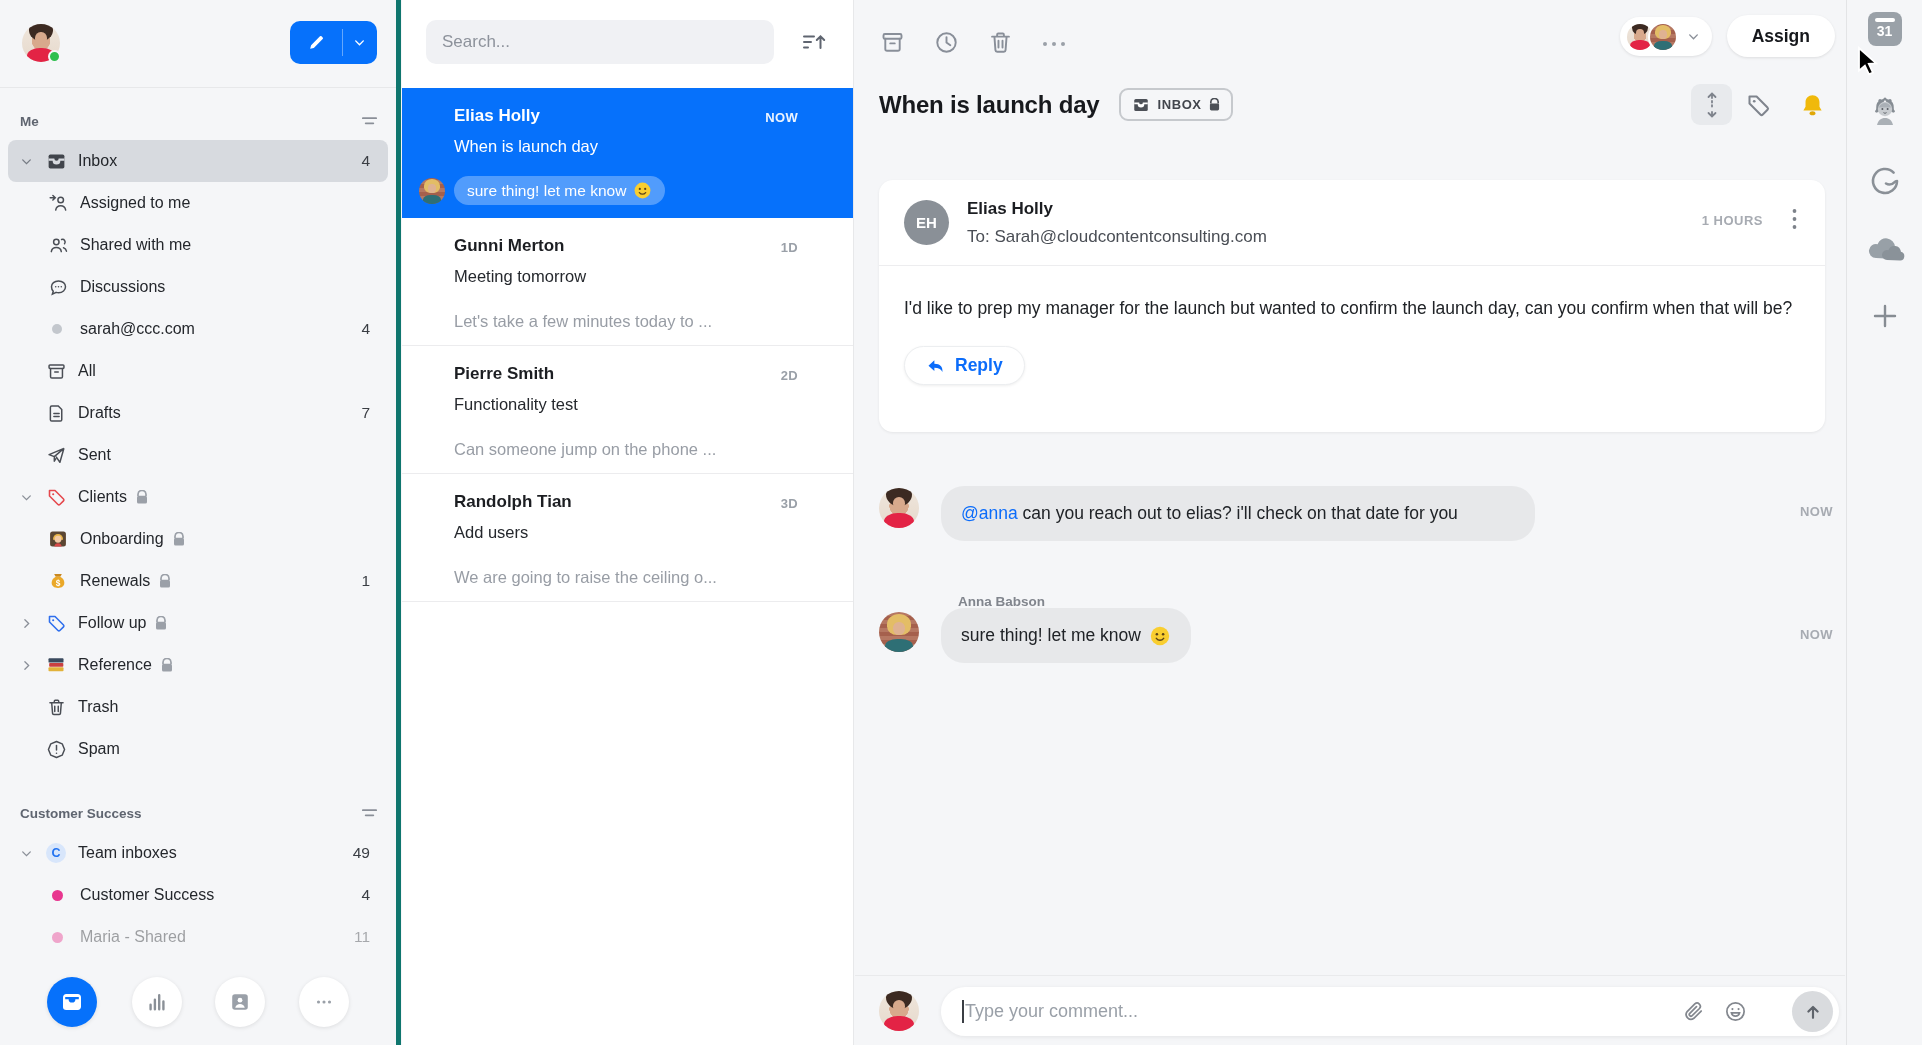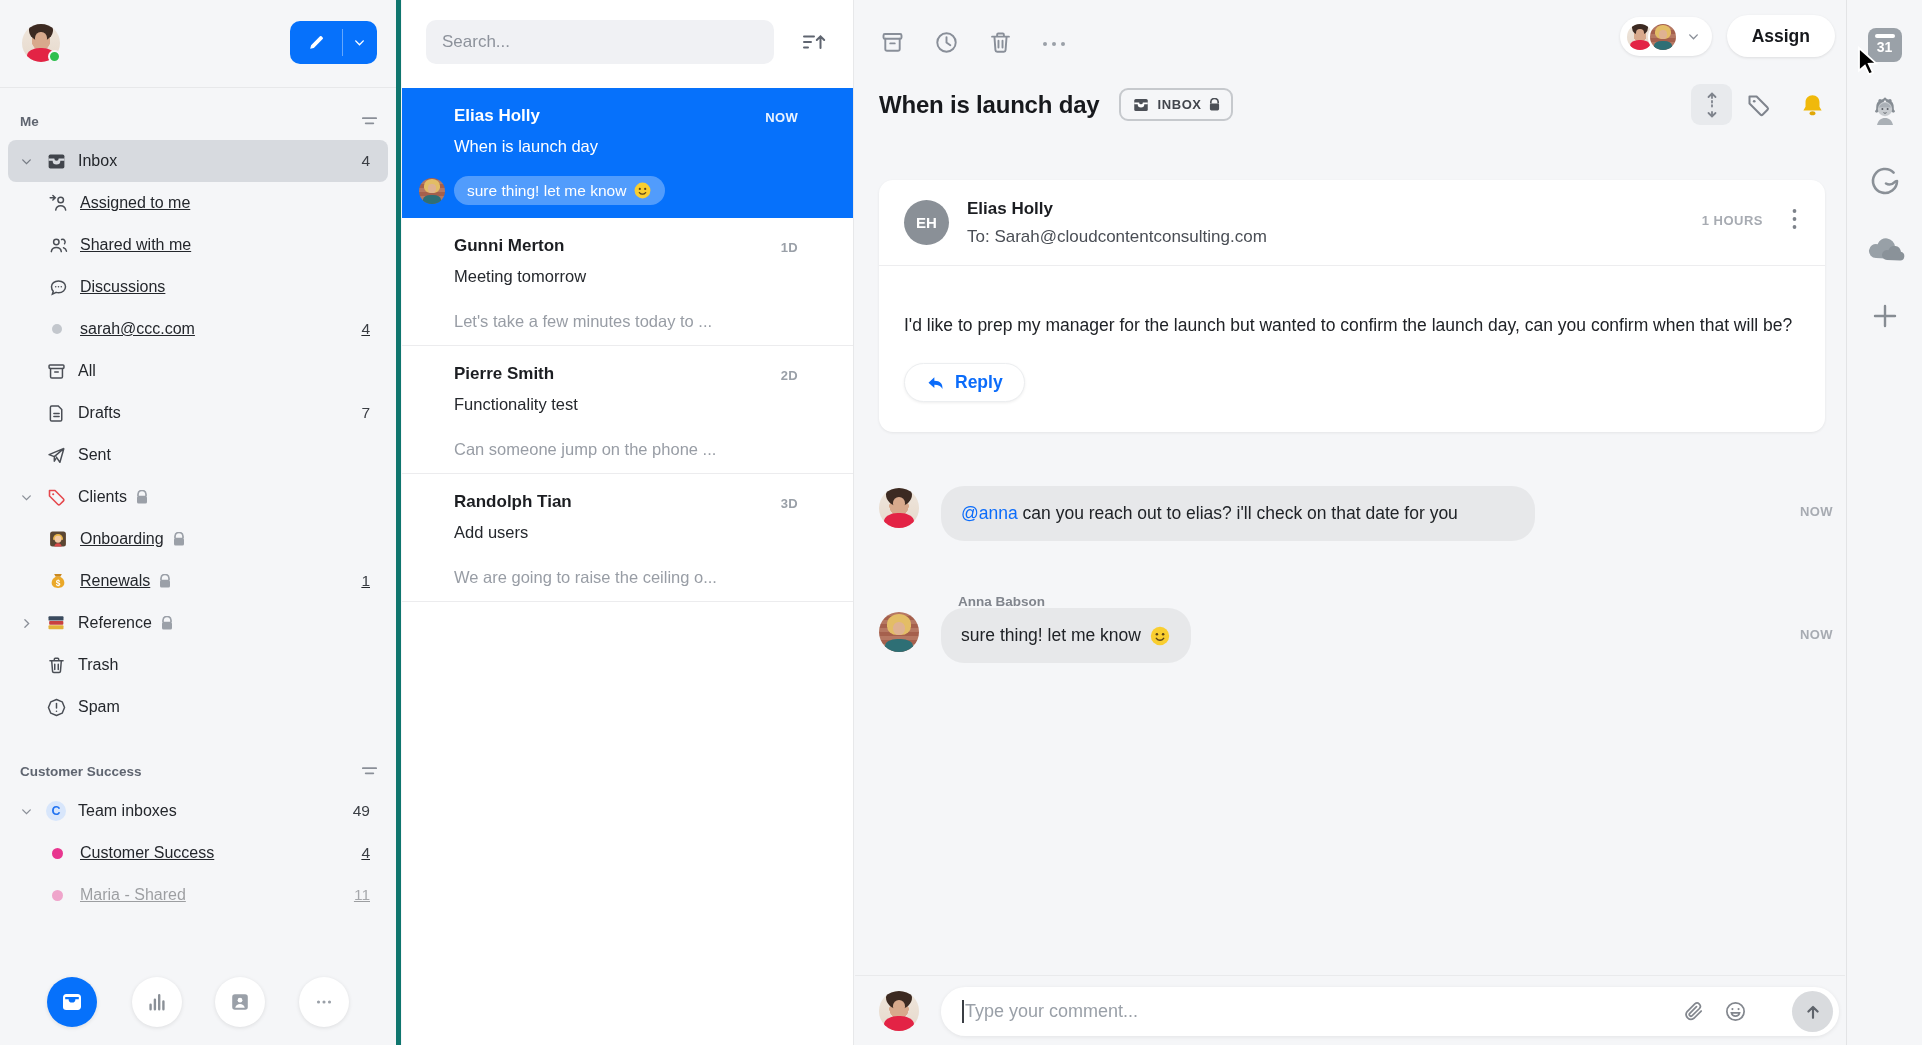--- a/index.html
+++ b/index.html
@@ -26,21 +26,21 @@
   .compose .sep { width:1px; height:27px; background:rgba(255,255,255,.38); }
   .compose .chev { width:33px; display:flex; justify-content:center; }
 
   .sb-scroll { position:absolute; top:88px; left:0; right:0; bottom:84px; overflow:hidden; }
   .sb-header { display:flex; align-items:center; height:30px; margin:18px 18px 4px 20px; font-size:13.5px; font-weight:bold; color:#5f6570; }
   .sb-header .sp { flex:1; }
   .sb-row { display:flex; align-items:center; height:42px; margin:0 8px; padding:0 18px 0 12px; border-radius:8px; font-size:16px; color:#24272c; cursor:pointer; }
   .sb-row.sel { background:#d7dadf; }
   .sb-row .chevslot { width:26px; display:flex; align-items:center; }
   .sb-row .icslot { width:32px; display:flex; align-items:center; }
-  .sb-row.ind { padding-left:40px;text-decoration:underline; }
+  .sb-row.ind { padding-left:40px; }
   .sb-row .lbl { white-space:nowrap; }
   .sb-row .lock { margin-left:9px; display:flex; }
   .sb-row .cnt { margin-left:auto; font-size:15.5px; color:#3a3e44; }
   .sb-row.faded { opacity:.42; }
   .cbadge { width:20px; height:20px; border-radius:50%; background:#d8e6fb; color:#2273f1; font-size:12.5px; font-weight:bold; display:flex; align-items:center; justify-content:center; }
   .pinkdot { width:11px; height:11px; border-radius:50%; background:#e8368f; margin-left:4px; }
   .graydot { width:10px; height:10px; border-radius:50%; background:#c3c7cd; margin-left:4px; }
 
   .dock { position:absolute; bottom:0; left:0; width:400px; height:84px; }
   .dock-btn { position:absolute; top:16px; width:50px; height:50px; border-radius:50%; background:#fff; box-shadow:0 1px 4px rgba(0,0,0,.10); display:flex; align-items:center; justify-content:center; cursor:pointer; }
@@ -79,21 +79,21 @@
   .hd-ic { position:absolute; top:92px; cursor:pointer; }
 
   .card { position:absolute; left:24px; top:180px; width:946px; height:252px; background:#fff; border-radius:14px; box-shadow:0 1px 3px rgba(0,0,0,.07); }
   .card-hd { position:relative; height:86px; border-bottom:1px solid #ededef; }
   .eh-av { position:absolute; left:25px; top:20px; width:45px; height:45px; border-radius:50%; background:#8a9097; color:#fff; font-size:15px; font-weight:bold; display:flex; align-items:center; justify-content:center; }
   .msg-sender { position:absolute; left:88px; top:19px; font-size:17px; font-weight:bold; color:#1b1d21; }
   .msg-to { position:absolute; left:88px; top:47px; font-size:17px; color:#4a4e55; }
   .msg-time { position:absolute; right:62px; top:33px; font-size:13px; font-weight:bold; color:#a7abb2; letter-spacing:.5px; }
   .kebab { position:absolute; right:28px; top:28px; cursor:pointer; }
   .card-body { padding:25px 25px 0; }
-  .msg-text { width:900px; font-size:17.5px; line-height:34px; color:#202327;margin-top:17px; }
+  .msg-text { width:900px; font-size:17.5px; line-height:34px; color:#202327; }
   .reply-btn { margin-top:21px; display:inline-flex; align-items:center; gap:9px; height:39px; padding:0 21px; background:#fff; border:1px solid #eceef0; border-radius:20px; box-shadow:0 1px 3px rgba(0,0,0,.07); color:#0b6cfa; font-size:17.5px; font-weight:bold; cursor:pointer; }
 
   .cmt-author { position:absolute; font-size:13.5px; font-weight:bold; color:#81858d; }
   .cmt-av { position:absolute; width:40px; height:40px; }
   .bubble { position:absolute; background:#e7e8ea; border-radius:23px; padding:13px 20px; font-size:17.5px; line-height:29px; color:#202327; }
   .mention { color:#0b6cfa; cursor:pointer; }
   .cmt-time { position:absolute; right:12px; font-size:13px; font-weight:bold; color:#a7abb2; letter-spacing:.4px; }
 
   .composer { position:absolute; left:0; bottom:0; width:990px; height:70px; background:#f5f6f8; border-top:1px solid #e9eaec; }
   .composer .avatar { position:absolute; left:24px; top:15px; width:40px; height:40px; }
@@ -286,20 +286,40 @@
       <span class="lbl">Renewals</span>
       <span class="lock">
           <svg width="12" height="14" viewBox="0 0 12 14">
             <path d="M2 6V4.2A4 4 0 0 1 6 .5a4 4 0 0 1 4 3.7V6" fill="none" stroke="#9ba0a8" stroke-width="1.7"></path>
             <rect x="1" y="5.8" width="10" height="7.7" rx="1.6" fill="#9ba0a8"></rect>
           </svg>
         </span>
       <span class="cnt">1</span>
     </div>
 
+    <div class="sb-row">
+      <span class="chevslot">
+          <svg width="13" height="13" viewBox="0 0 24 24">
+            <path d="M9 5l7 7-7 7" stroke="#8a8f98" stroke-width="2.4" fill="none" stroke-linecap="round"></path>
+          </svg>
+        </span>
+      <span class="icslot">
+          <svg width="21" height="21" viewBox="0 0 24 24" fill="none" stroke="#2f6fed" stroke-width="1.8" stroke-linejoin="round">
+            <path d="M4 4h6.3L20 13.7a1.5 1.5 0 0 1 0 2.1l-4.2 4.2a1.5 1.5 0 0 1-2.1 0L4 10.3z"></path>
+            <circle cx="8.2" cy="8.2" r="1.2" fill="#2f6fed" stroke="none"></circle>
+          </svg>
+        </span>
+      <span class="lbl">Follow up</span>
+      <span class="lock">
+          <svg width="12" height="14" viewBox="0 0 12 14">
+            <path d="M2 6V4.2A4 4 0 0 1 6 .5a4 4 0 0 1 4 3.7V6" fill="none" stroke="#9ba0a8" stroke-width="1.7"></path>
+            <rect x="1" y="5.8" width="10" height="7.7" rx="1.6" fill="#9ba0a8"></rect>
+          </svg>
+        </span>
+    </div>
 
     <div class="sb-row">
       <span class="chevslot">
           <svg width="13" height="13" viewBox="0 0 24 24">
             <path d="M9 5l7 7-7 7" stroke="#8a8f98" stroke-width="2.4" fill="none" stroke-linecap="round"></path>
           </svg>
         </span>
       <span class="icslot">
           <svg width="20" height="20" viewBox="0 0 24 24">
             <rect x="3" y="4" width="18" height="5" rx="1" fill="#3a4a5e"></rect>
@@ -607,21 +627,21 @@
       <span class="send-btn">
         <svg width="20" height="20" viewBox="0 0 24 24" fill="none" stroke="#5f646b" stroke-width="2.6" stroke-linecap="round" stroke-linejoin="round">
             <path d="M12 19V6M6.5 11.5L12 6l5.5 5.5"></path>
           </svg>
       </span>
     </div>
   </div>
 </div>
 
 <div class="rail">
-  <div class="rail-ic cal" style="top:28px;">
+  <div class="rail-ic cal" style="top:12px;">
     <span class="bar"></span>
     <span class="num">31</span>
   </div>
   <div class="rail-ic" style="top:94px;">
     <svg width="36" height="36" viewBox="0 0 36 36">
         <path fill="#868d94" d="M18 5c5 0 8 2.6 8.6 6.2.4 2.4-.2 4.2 1 5.4 1 1-.2 2.4-1.4 2-2.8-.8-3.4-2.8-3.4-2.8M18 5c-5 0-8 2.6-8.6 6.2-.4 2.4.2 4.2-1 5.4-1 1 .2 2.4 1.4 2 2.8-.8 3.4-2.8 3.4-2.8"></path>
         <circle cx="13" cy="6.5" r="1.6" fill="#868d94"></circle>
         <circle cx="18" cy="5" r="1.6" fill="#868d94"></circle>
         <circle cx="23" cy="6.5" r="1.6" fill="#868d94"></circle>
         <circle cx="18" cy="15" r="7.2" fill="#c8ccd0"></circle>

